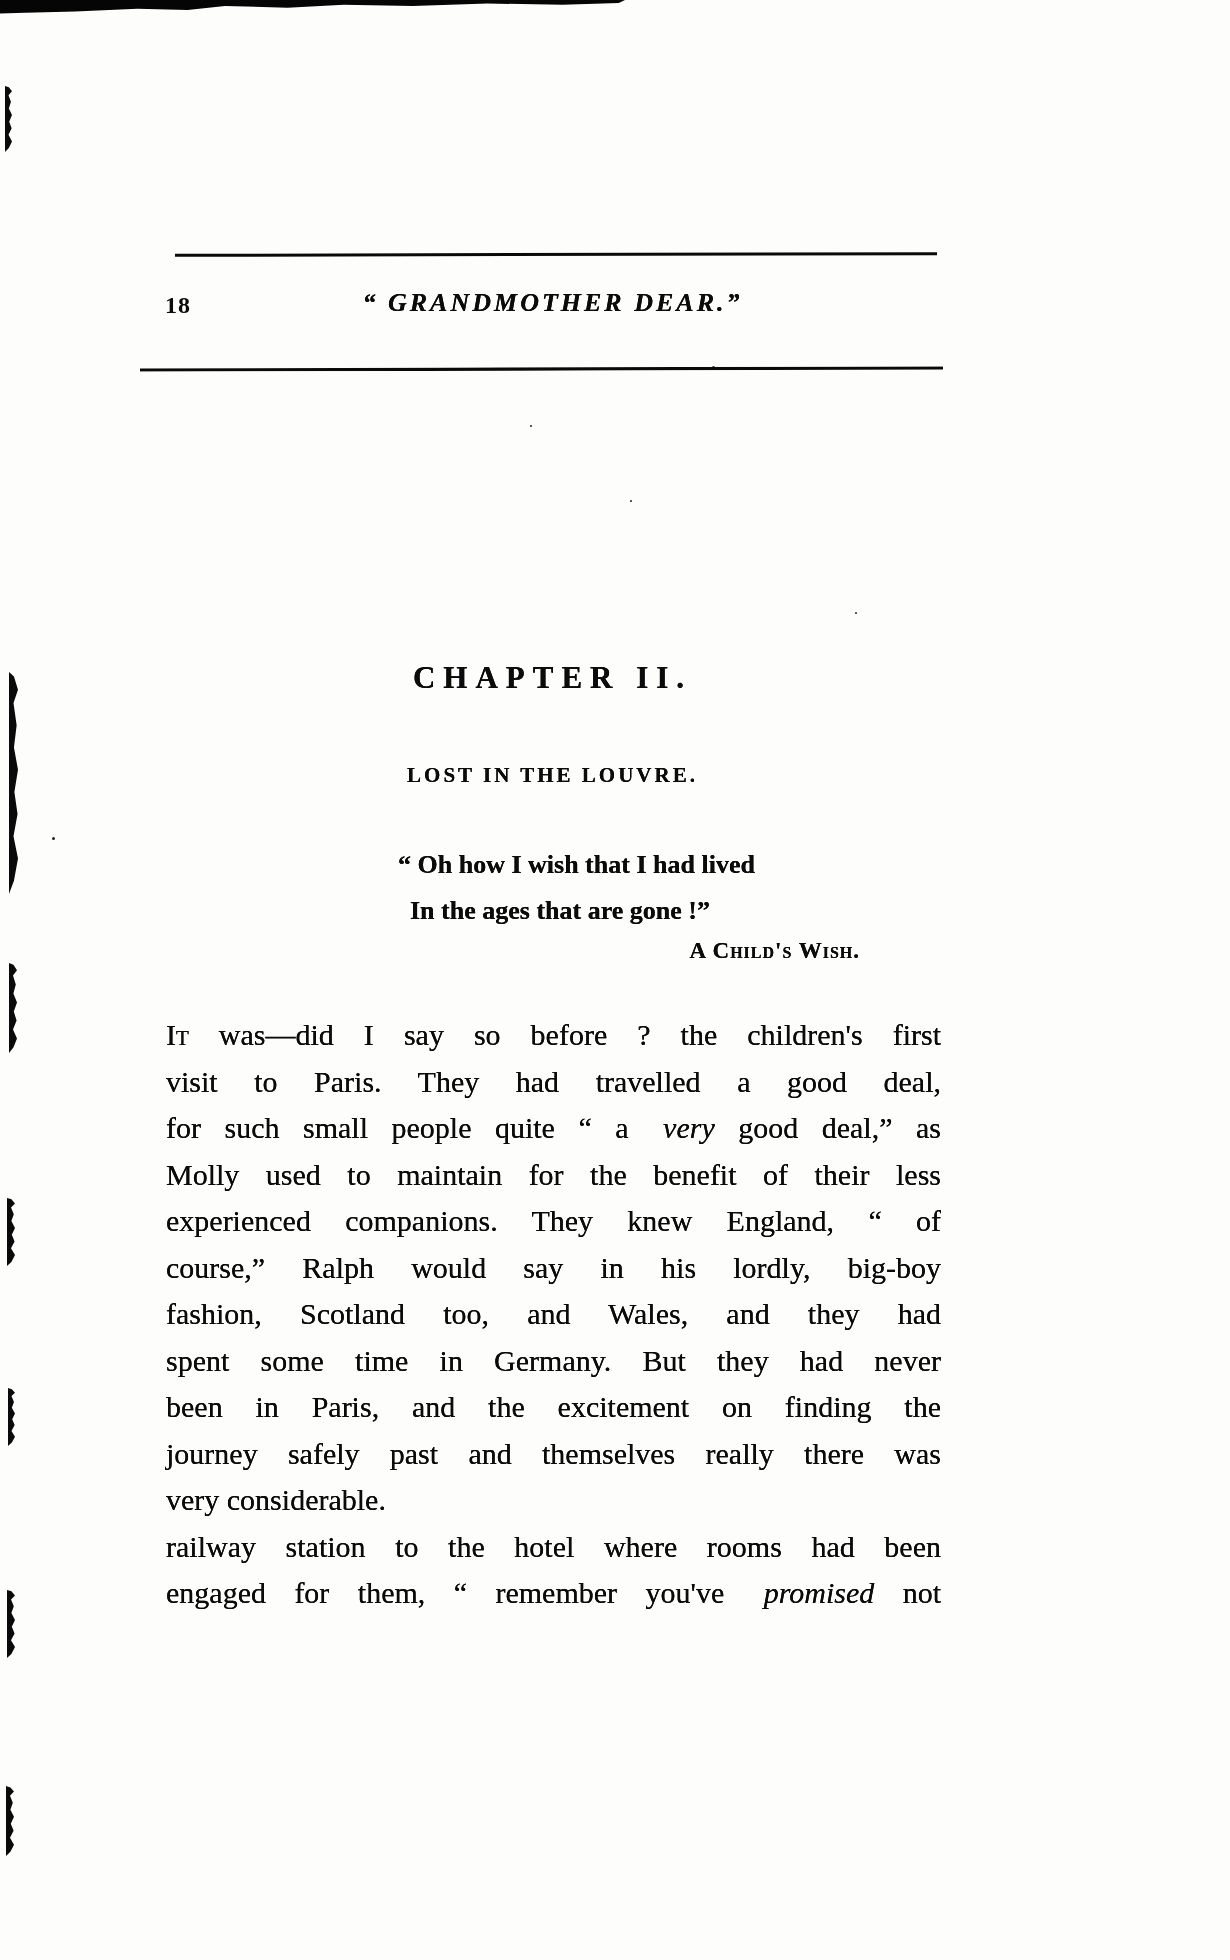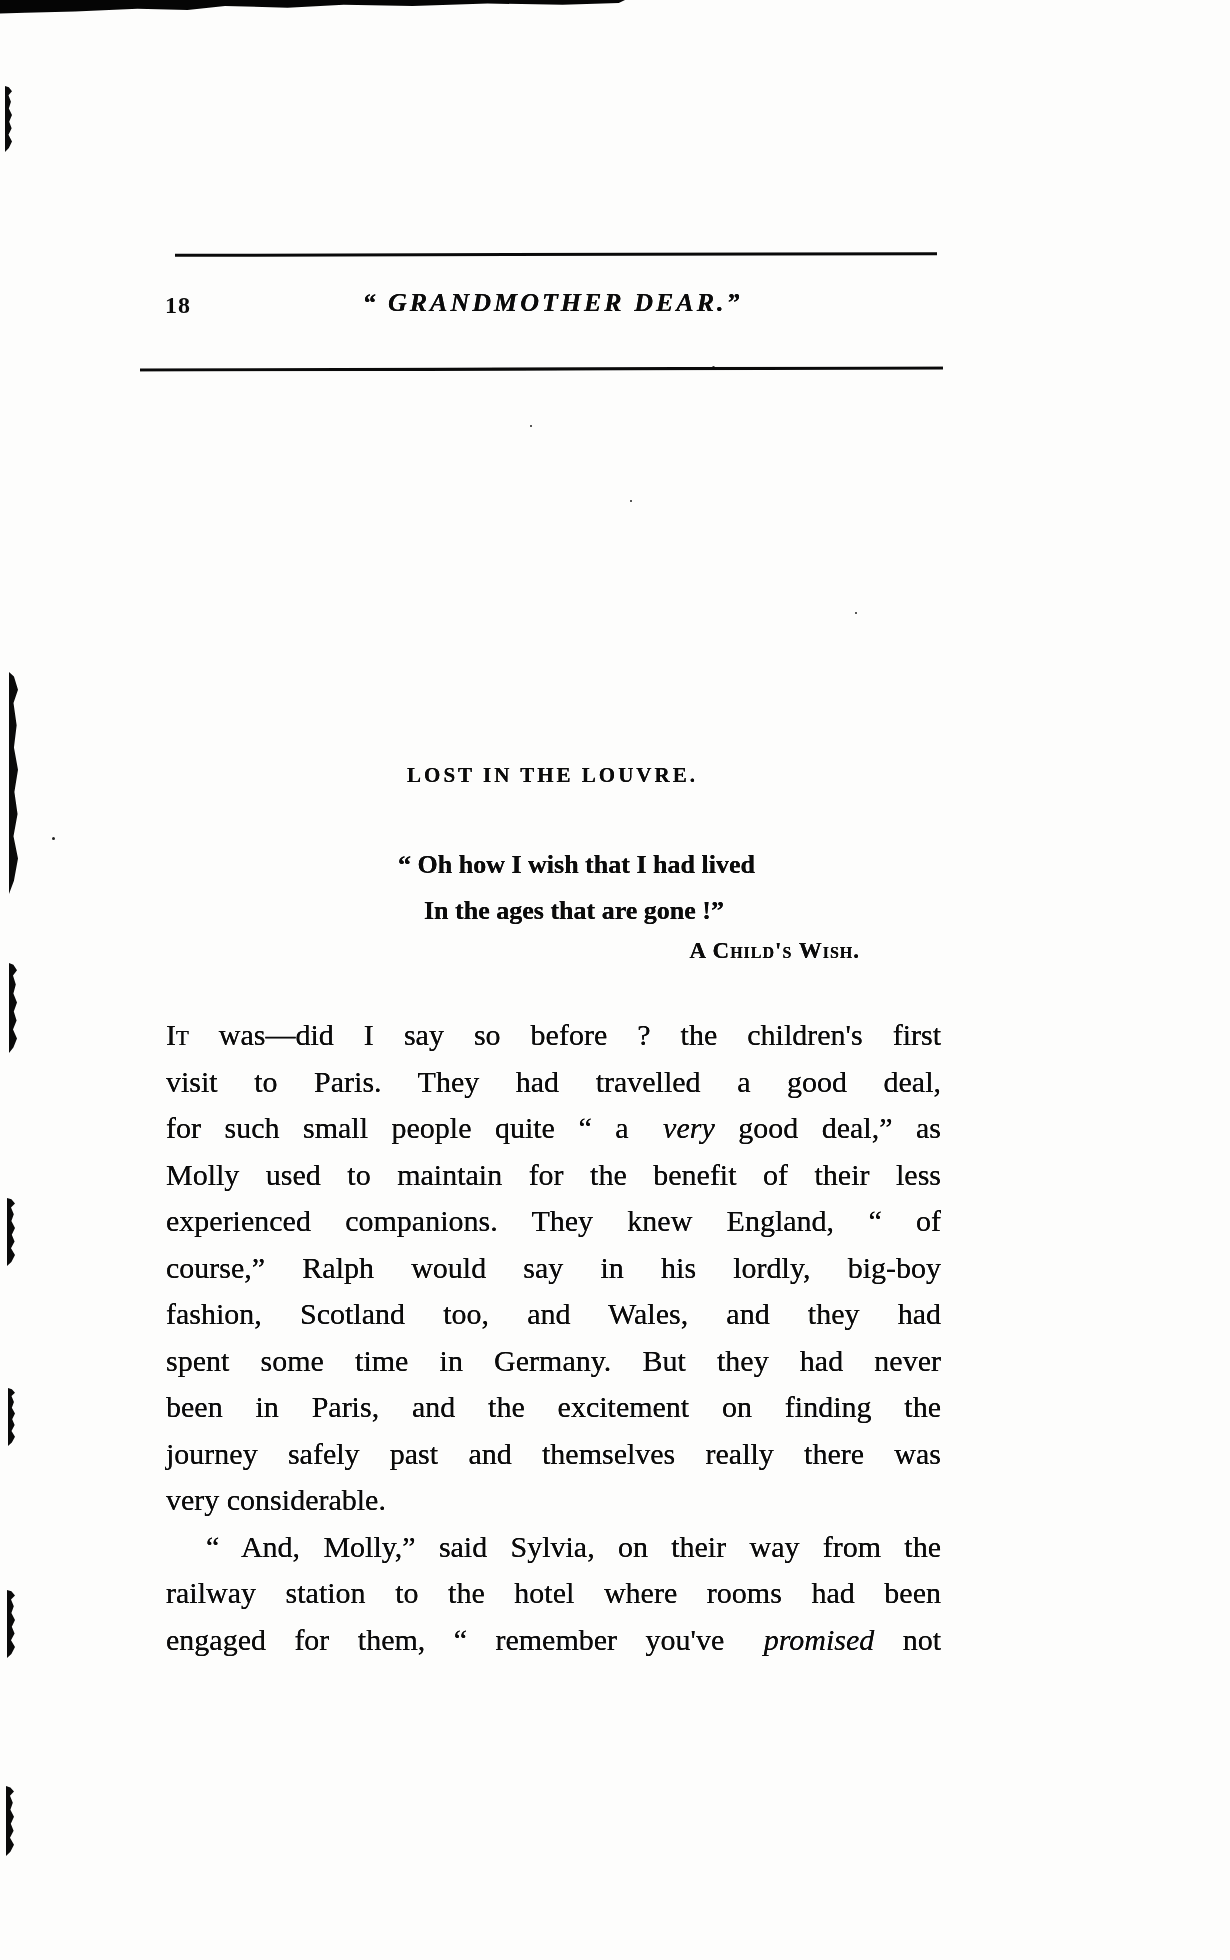--- a/index.html
+++ b/index.html
@@ -55,21 +55,21 @@
   .chapter-subtitle {
     position: absolute; left: 165px; top: 763px; width: 775px; margin: 0;
     text-align: center; font-size: 21px; font-weight: bold;
     letter-spacing: 3px; text-shadow: 0 0 0.4px #000;
   }
   .epigraph {
     position: absolute; left: 398px; top: 842px;
     font-size: 26px; font-weight: 600; line-height: 46px;
     text-shadow: 0 0 0.5px #000;
   }
-  .ep2 { margin-left: 26px; }
+  .ep2 { margin-left: 12px; }
   .attribution {
     position: absolute; left: 165px; top: 938px; width: 695px;
     text-align: right; font-size: 23px; font-weight: 600;
     font-variant: small-caps; letter-spacing: 1px; text-shadow: 0 0 0.4px #000;
   }
 
   
   .body-text {
     position: absolute; left: 166px; top: 1012px; width: 775px;
     font-size: 30px; line-height: 46.5px;
@@ -100,38 +100,38 @@
   <div class="speck" style="left:52px;  top:837px; width:3px; height:3px;"></div>
   <div class="speck" style="left:855px; top:612px; width:2px; height:2px;"></div>
 
   <div class="rule rule1"></div>
   <div class="header-row">
     <span class="pagenum">18</span>
     <span class="running">“ GRANDMOTHER DEAR.”</span>
   </div>
   <div class="rule rule2"></div>
 
+  <h1 class="chapter-heading">CHAPTER II.</h1>
   <h2 class="chapter-subtitle">LOST IN THE LOUVRE.</h2>
 
   <div class="epigraph">
     <div>“ Oh how I wish that I had lived</div>
     <div class="ep2">In the ages that are gone !”</div>
   </div>
   <div class="attribution">A Child's Wish.</div>
 
   <div class="body-text">
       <div class="line"><span class="sc">It</span><span> was—did I say so before ? the children's first</span></div>
       <div class="line"><span>visit to Paris.  They had travelled a good deal,</span></div>
       <div class="line"><span>for such small people quite “ a </span><span class="it">very</span><span> good deal,” as</span></div>
       <div class="line"><span>Molly used to maintain for the benefit of their less</span></div>
       <div class="line"><span>experienced companions.  They knew England, “ of</span></div>
       <div class="line"><span>course,” Ralph would say in his lordly, big-boy</span></div>
       <div class="line"><span>fashion, Scotland too, and Wales, and they had</span></div>
       <div class="line"><span>spent some time in Germany.  But they had never</span></div>
       <div class="line"><span>been in Paris, and the excitement on finding the</span></div>
       <div class="line"><span>journey safely past and themselves really there was</span></div>
       <div class="line nj"><span>very considerable.</span></div>
-      <div class="line ind"><span>“ And, Molly,” said Sylvia, on their way from the</span></div>
       <div class="line"><span>railway station to the hotel where rooms had been</span></div>
       <div class="line"><span>engaged for them, “ remember you've </span><span class="it">promised</span><span> not</span></div>
     </div>
 
 </div>
 
 </body></html>

